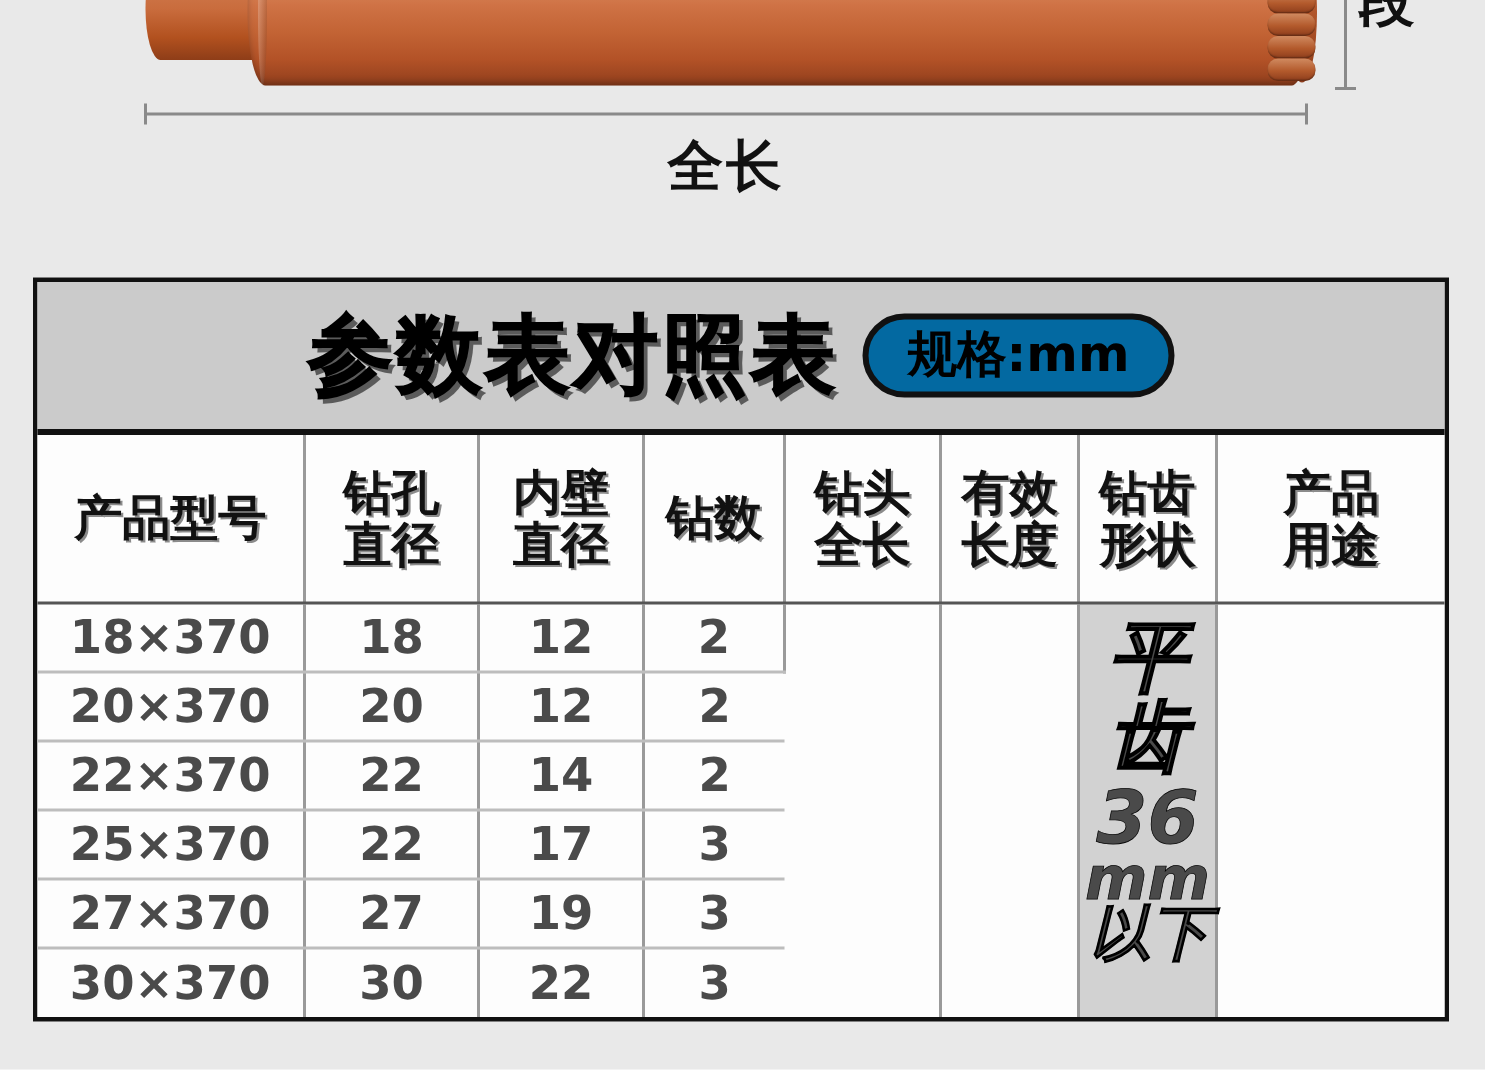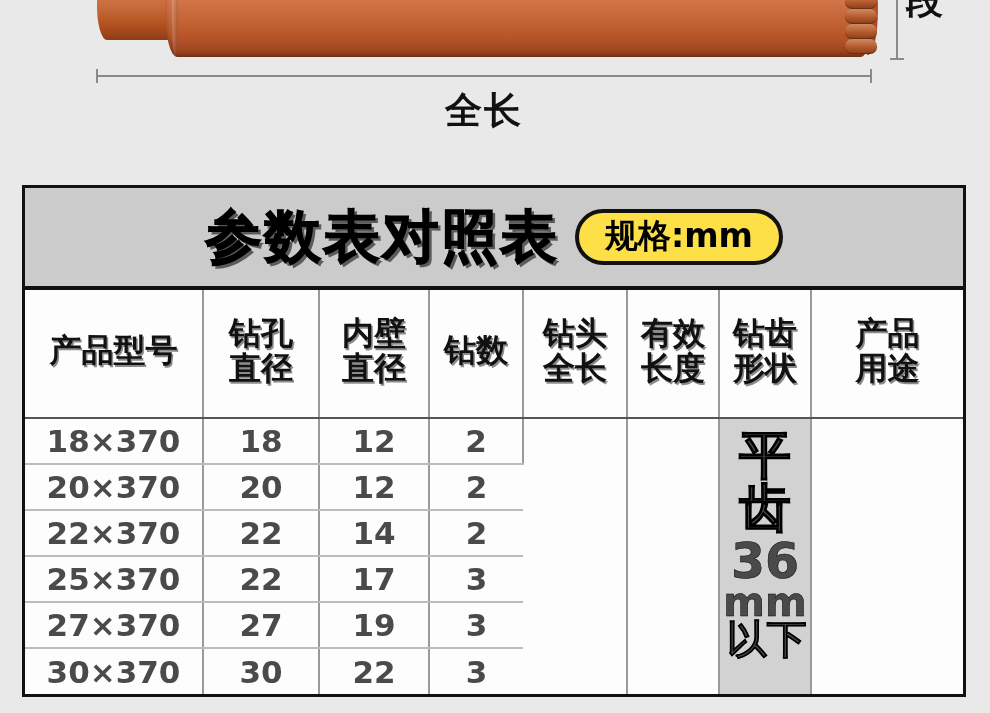--- a/index.html
+++ b/index.html
@@ -182,21 +182,21 @@
   .table-title {
     font-size: 57px;
     font-weight: 900;
     color: #000;
     letter-spacing: 2px;
     font-family: "DejaVu Sans", "Liberation Sans", sans-serif;
     text-shadow: 3px 3px 0 rgba(0,0,0,0.55);
     -webkit-text-stroke: 1px #000;
   }
   .title-badge {
-    background: #fde047;
+    background: #0369a1;
     border: 4px solid #111;
     border-radius: 40px;
     padding: 4px 26px 7px 26px;
     font-size: 33px;
     font-weight: 800;
     color: #000;
     letter-spacing: 0px;
     font-family: "DejaVu Sans", "Liberation Sans", sans-serif;
     white-space: nowrap;
     line-height: 1.15;
@@ -223,28 +223,28 @@
     border-right: 2px solid #9a9a9a;
     text-align: center;
     vertical-align: middle;
     color: #3b3b3b;
     box-sizing: border-box;
   }
   table.grid th:last-child,
   table.grid td:last-child { border-right: none; }
 
   table.grid thead th {
-    height: 128px;
+    height: 112px;
     padding: 4px 2px;
     font-size: 32px;
     font-weight: 800;
     line-height: 1.08;
     color: #111;
     border-bottom: 2px solid #555;
-    font-family: Liberation Mono, monospace;
+    font-family: Liberation Serif, serif;
     text-shadow: 1.5px 1.5px 0 rgba(0,0,0,0.45);
   }
   table.grid thead th .hline { display: block; }
 
   table.grid tbody td {
     height: 46px;
     font-size: 31px;
     font-weight: 700;
     border-bottom: 2px solid #bdbdbd;
     font-family: "DejaVu Sans", "Liberation Sans", sans-serif;
@@ -255,20 +255,21 @@
   
   td.span-cell {
     border-bottom: none !important;
     vertical-align: top;
     padding-top: 6px;
   }
   td.tooth-shape {
     background: #d2d2d2;
     color: #000;
     padding: 0;
+    font-style: italic;
   }
   .tooth-shape-inner {
     display: flex;
     flex-direction: column;
     align-items: center;
     justify-content: flex-start;
     height: 100%;
     padding-top: 10px;
     box-sizing: border-box;
   }

